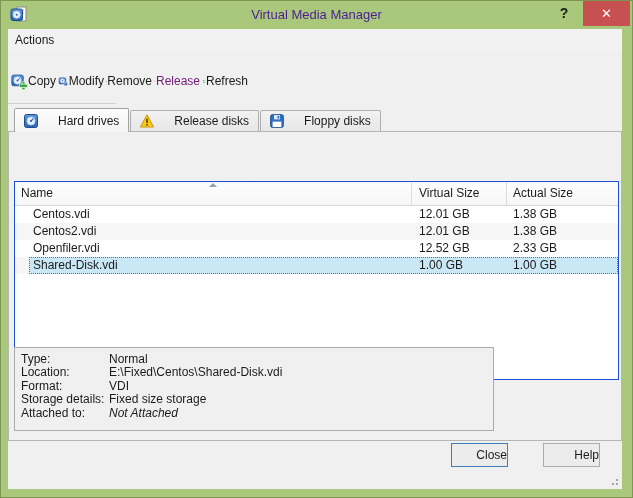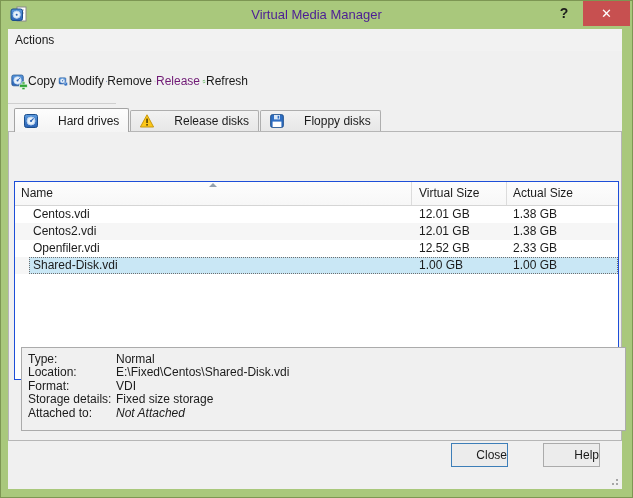--- a/index.html
+++ b/index.html
@@ -43,21 +43,21 @@
   .th-actual{flex:1;padding-left:6px;}
   .sort-arrow{position:absolute;left:50%;top:1px;margin-left:-4px;width:0;height:0;border-left:4px solid transparent;border-right:4px solid transparent;border-bottom:4px solid #93a0ad;}
   .trow{display:flex;height:17px;line-height:17px;position:relative;font-size:12px;}
   .trow.alt{background:#f6f6f6;}
   .td-name{width:397px;padding-left:18px;position:relative;z-index:1;}
   .td-virtual{width:95px;padding-left:7px;position:relative;z-index:1;}
   .td-actual{flex:1;padding-left:6px;position:relative;z-index:1;}
   .trow.selected::before{content:"";position:absolute;left:14px;right:0;top:0;bottom:0;background:#c9e7f5;border:1px dotted #6f6f6f;z-index:0;}
 
   
-  .details{position:absolute;left:12px;top:215px;width:605px;height:84px;border:1px solid #ababab;background:#f0f0f0;padding:5px 0 0 6px;}
+  .details{position:absolute;left:5px;top:215px;width:480px;height:84px;border:1px solid #ababab;background:#f0f0f0;padding:5px 0 0 6px;}
   .dline{display:flex;height:13.4px;line-height:13px;font-size:12px;}
   .dlabel{width:88px;flex:0 0 88px;}
   .dvalue{white-space:nowrap;}
   .dvalue.italic{font-style:italic;}
 
   
   .btn{position:absolute;top:414px;width:57px;height:24px;background:#ececec;border:1px solid #ababab;font-size:12px;text-align:right;line-height:22px;cursor:default;}
   .btn-close{left:443px;border-color:#3d7eb8;}
   .btn-help{left:535px;}
 

